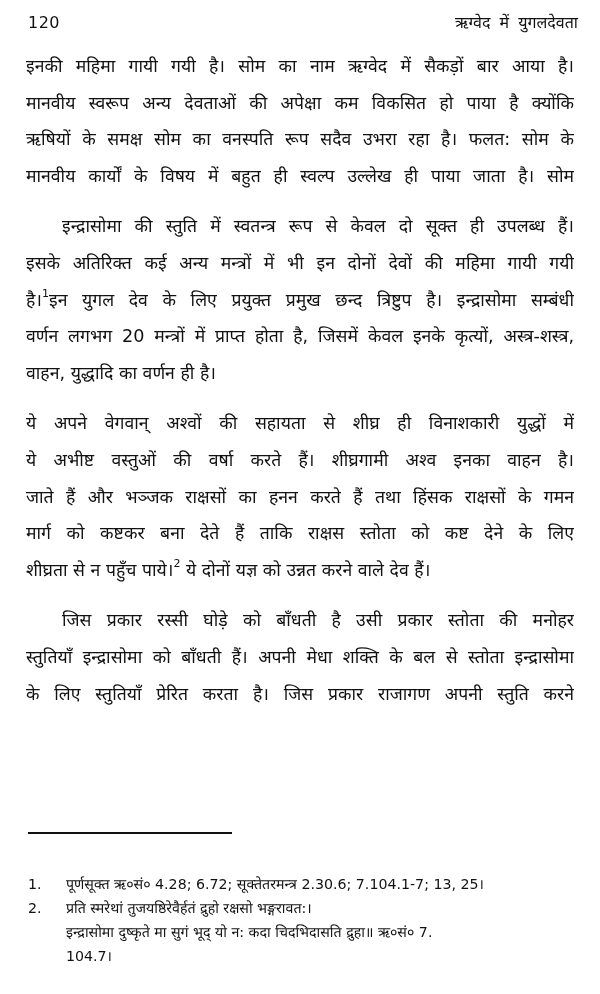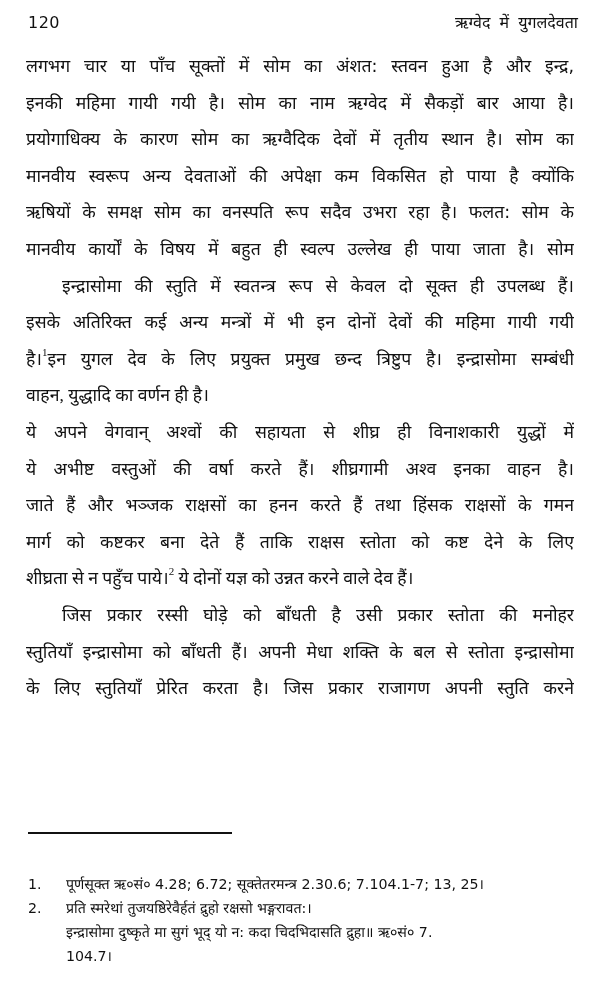--- a/index.html
+++ b/index.html
@@ -47,22 +47,21 @@
       width: 548px;
       font-size: 17.6px;
       line-height: 36.6px;
     }
     .para {
       margin: 0;
       text-align: justify;
       text-align-last: left;
     }
     .para + .para {
-      margin-top: 0;
-      font-family: Liberation Serif, serif;
+      margin-top: 14px;
     }
     .line {
       display: block;
       white-space: nowrap;
       text-align-last: justify;
       text-align: justify;
       overflow: hidden;
     }
     .line.last {
       text-align-last: left;
@@ -116,32 +115,31 @@
 <div class="page">
 
   <div class="running-head">
     <span class="page-number">120</span>
     <span class="chapter-title">ऋग्वेद  में युगलदेवता</span>
   </div>
 
   <div class="body-text">
 
     <p class="para">
-      <span class="line">लगभग चार या पाँच सूक्तों में सोम का अंशत: स्तवन हुआ है और इन्द्र,</span>
       <span class="line">इनकी महिमा गायी गयी है। सोम का नाम ऋग्वेद में सैकड़ों बार आया है।</span>
-      <span class="line">प्रयोगाधिक्य के कारण सोम का ऋग्वैदिक देवों में तृतीय स्थान है। सोम का</span>
       <span class="line">मानवीय स्वरूप अन्य देवताओं की अपेक्षा कम विकसित हो पाया है क्योंकि</span>
       <span class="line">ऋषियों के समक्ष सोम का वनस्पति रूप सदैव उभरा रहा है। फलत: सोम के</span>
       <span class="line">मानवीय कार्यों के विषय में बहुत ही स्वल्प उल्लेख ही पाया जाता है। सोम</span>
     </p>
 
     <p class="para">
       <span class="line indent-line">इन्द्रासोमा की स्तुति में स्वतन्त्र रूप से केवल दो सूक्त ही उपलब्ध हैं।</span>
       <span class="line">इसके अतिरिक्त कई अन्य मन्त्रों में भी इन दोनों देवों की महिमा गायी गयी</span>
       <span class="line"><span>है।</span><sup class="fn-ref">1</sup><span>इन युगल देव के लिए प्रयुक्त प्रमुख छन्द त्रिष्टुप है। इन्द्रासोमा सम्बंधी</span></span>
+      <span class="line">वर्णन लगभग 20 मन्त्रों में प्राप्त होता है, जिसमें केवल इनके कृत्यों, अस्त्र-शस्त्र,</span>
       <span class="line last">वाहन, युद्धादि का वर्णन ही है।</span>
     </p>
 
     <p class="para">
       <span class="line">ये अपने वेगवान् अश्वों की सहायता से शीघ्र ही विनाशकारी युद्धों में</span>
       <span class="line">ये अभीष्ट वस्तुओं की वर्षा करते हैं। शीघ्रगामी अश्व इनका वाहन है।</span>
       <span class="line">जाते हैं और भञ्जक राक्षसों का हनन करते हैं तथा हिंसक राक्षसों के गमन</span>
       <span class="line">मार्ग को कष्टकर बना देते हैं ताकि राक्षस स्तोता को कष्ट देने के लिए</span>
       <span class="line last"><span>शीघ्रता से न पहुँच पाये।</span><sup class="fn-ref">2</sup> <span>ये दोनों यज्ञ को उन्नत करने वाले देव हैं।</span></span>
     </p>

